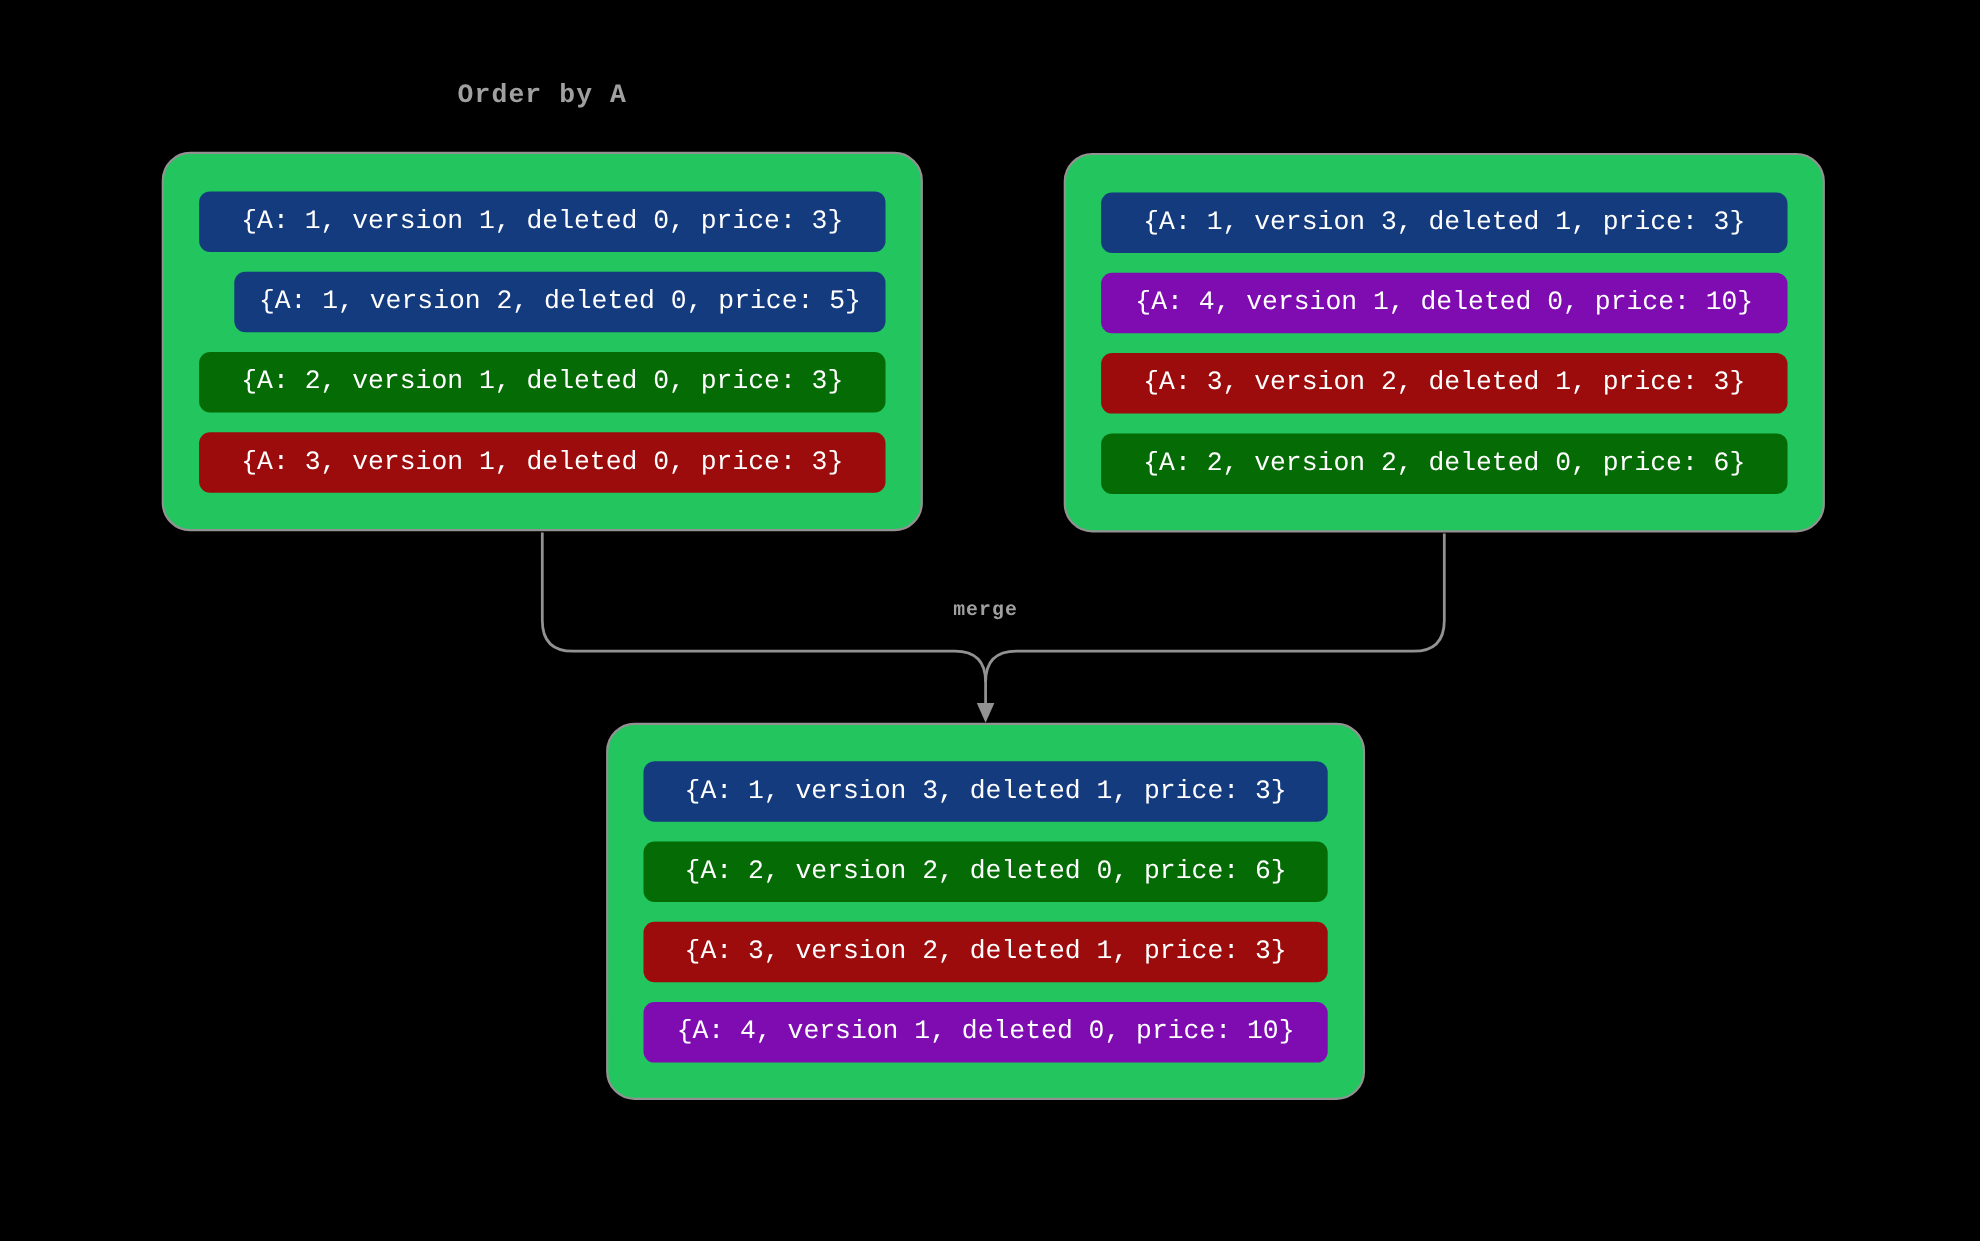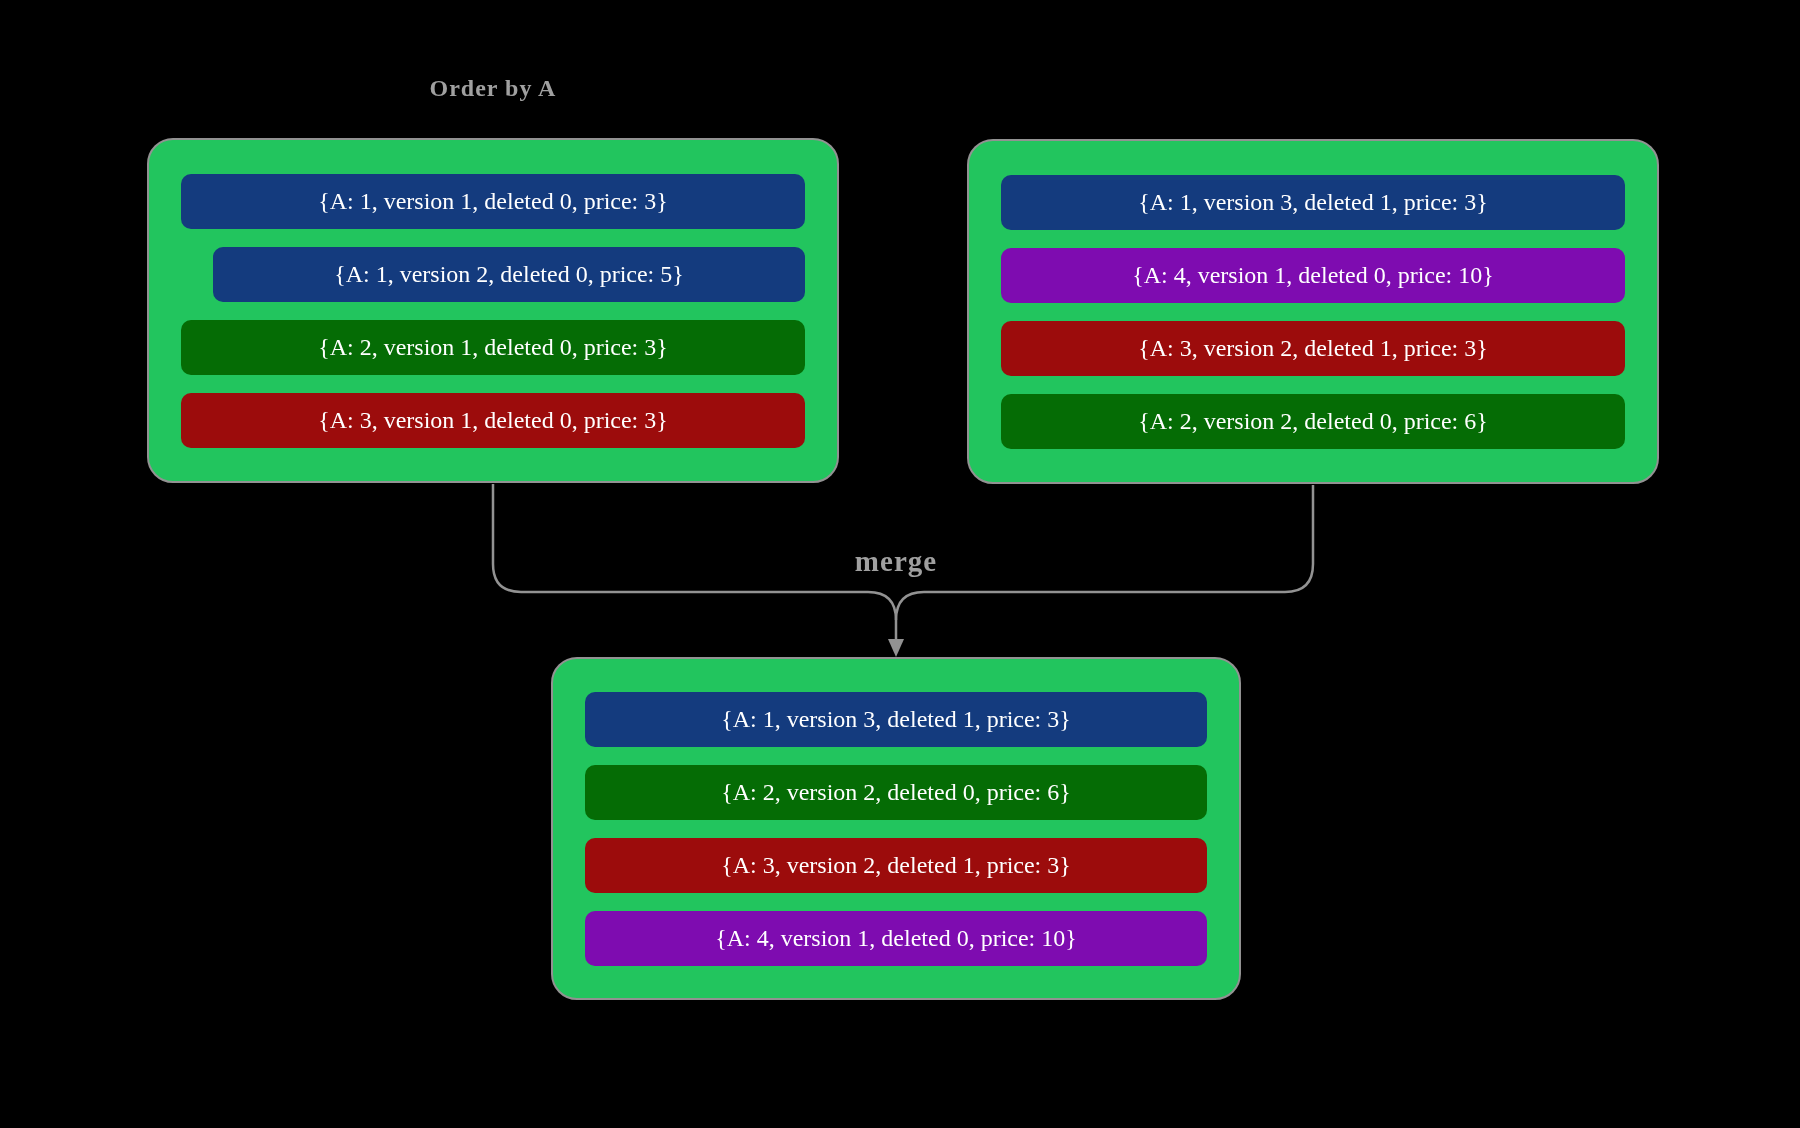--- a/index.html
+++ b/index.html
@@ -5,21 +5,21 @@
   html, body {
     margin: 0;
     padding: 0;
     background: #000000;
   }
   #canvas {
     position: relative;
     width: 1800px;
     height: 1128px;
     background: #000000;
-    font-family: Liberation Serif, serif;
+    font-family: Liberation Mono, monospace;
     overflow: hidden;
   }
   .group-title {
     position: absolute;
     height: 32px;
     line-height: 32px;
     text-align: center;
     font-size: 24px;
     font-weight: bold;
     letter-spacing: 1px;
@@ -54,21 +54,21 @@
     pointer-events: none;
   }
   #connector-svg path {
     fill: none;
     stroke-width: 2.5;
   }
   .merge-label {
     position: absolute;
     width: 220px;
     text-align: center;
-    font-size: 29px;
+    font-size: 18px;
     font-weight: bold;
     letter-spacing: 1px;
   }
 </style>
 </head>
 <body>
 
 <div id="canvas">
 
   <div class="group-title" style="left: 147px; top: 72px; width: 692px; color: rgb(160, 160, 160);">Order by A</div>

